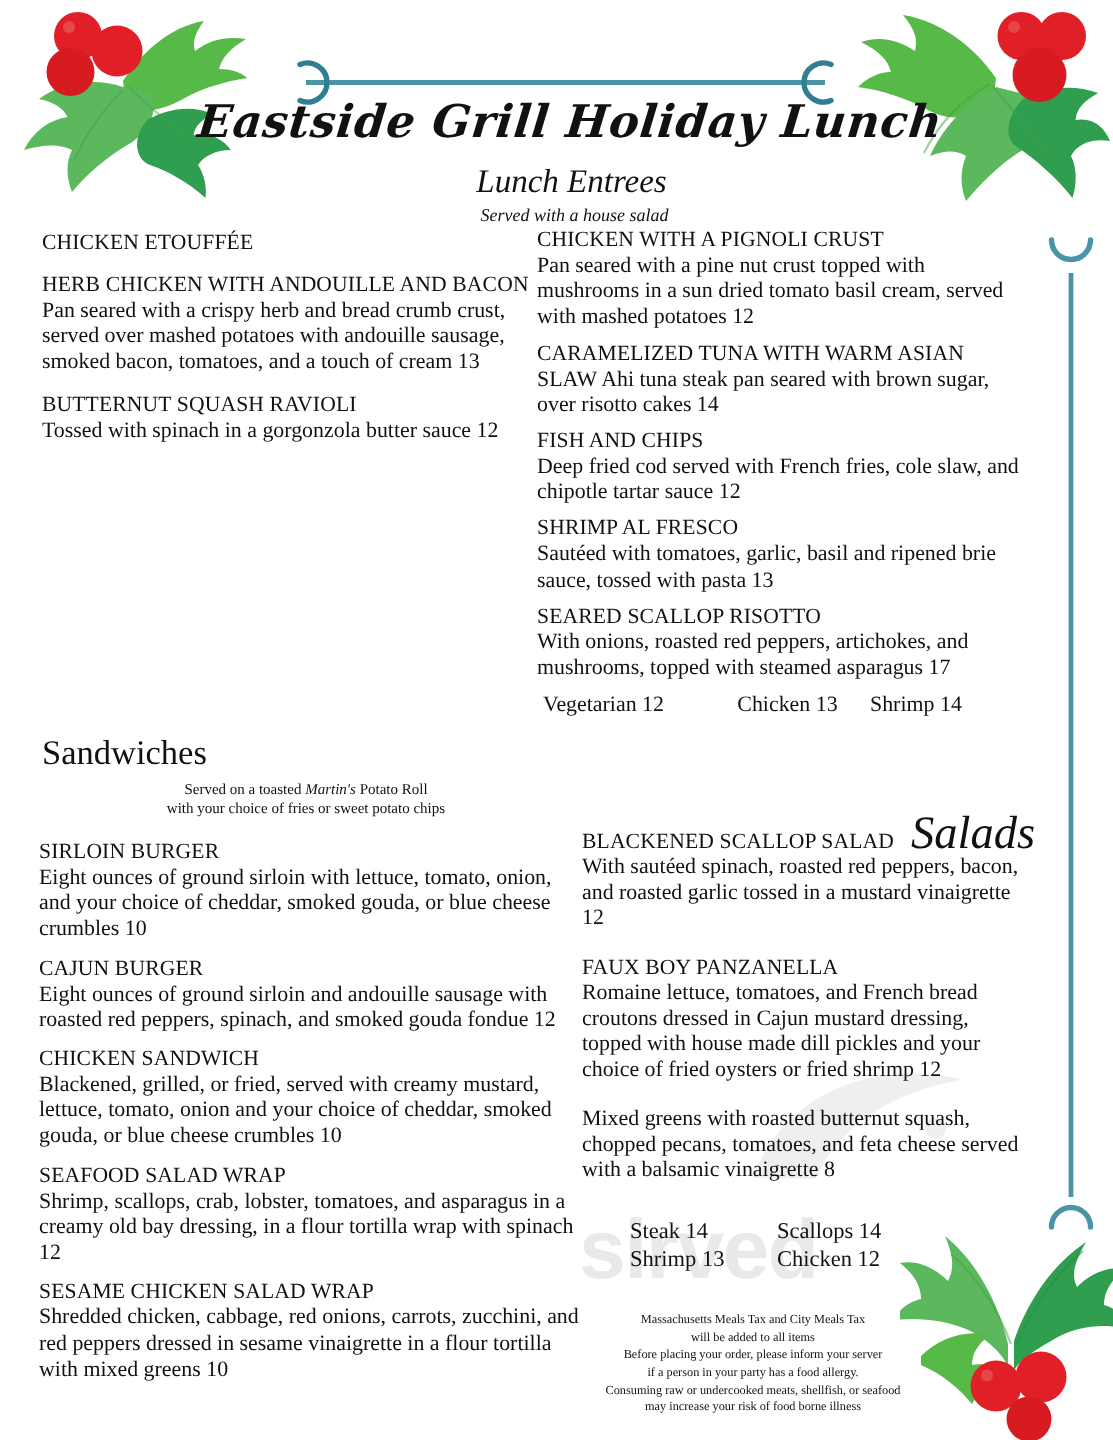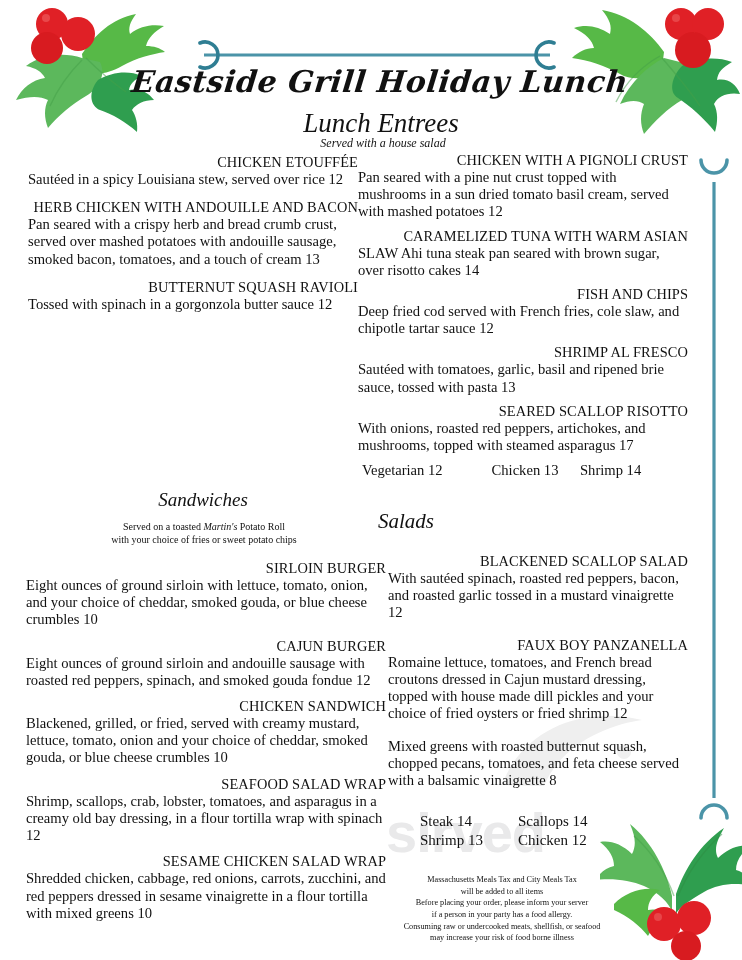--- a/index.html
+++ b/index.html
@@ -87,21 +87,21 @@
     transform: skewX(-6deg);
   }
   .section-entrees {
     position: absolute;
     left: 0;
     top: 108px;
     width: 742px;
     text-align: center;
     padding-left: 20px;
     box-sizing: border-box;
-    font-size: 27px;
+    font-size: 22px;
     font-style: italic;
     z-index: 3;
   }
   .section-entrees-sub {
     position: absolute;
     left: 0;
     top: 136px;
     width: 742px;
     text-align: center;
     padding-left: 24px;
@@ -114,21 +114,20 @@
   
   .col {
     position: absolute;
     z-index: 3;
   }
   .item { margin-bottom: 9px; }
   .item-name {
     font-size: 14.4px;
     letter-spacing: 0.1px;
     line-height: 1.18;
-    text-align: right;
   }
   .item-desc {
     font-size: 14.6px;
     line-height: 1.18;
   }
 
   
   .entrees-left  { left: 28px;  top: 154px; width: 330px; }
   .entrees-right { left: 358px; top: 152px; width: 330px; }
   .entrees-right .item { margin-bottom: 7px; }
@@ -142,48 +141,46 @@
   .veg-row span { display: inline-block; }
   .veg-row .c1 { width: 108px; padding-left: 4px; }
   .veg-row .c2 { width: 110px; text-align: center; }
 
   
   .sand-head {
     position: absolute;
     left: 28px;
     top: 489px;
     width: 350px;
-    text-align: center;
-    font-style: italic;
-    font-size: 19px;
+    font-size: 23px;
     z-index: 3;
   }
   .sand-sub {
     position: absolute;
     left: 28px;
     top: 520px;
     width: 352px;
     text-align: center;
     font-size: 10px;
     line-height: 1.3;
     z-index: 3;
   }
   .sand-sub i { font-style: italic; }
   .sandwiches { left: 26px; top: 560px; width: 360px; }
   .sandwiches .item { margin-bottom: 9px; }
 
   
   .salads-head {
     position: absolute;
     left: 378px;
-    top: 509px;
+    top: 537px;
     width: 312px;
-    text-align: left;
+    text-align: right;
     font-style: italic;
-    font-size: 21px;
+    font-size: 31px;
     z-index: 3;
   }
   .salads { left: 388px; top: 553px; width: 300px; }
   .salads .item { margin-bottom: 15px; }
 
   
   .price-grid {
     position: absolute;
     left: 420px;
     top: 812px;
@@ -269,21 +266,20 @@
   <path d="M7 660 A 13 13 0 0 1 33 660" fill="none" stroke="#4b94a8" stroke-width="3.6" stroke-linecap="round"></path>
 </svg>
 
 <div class="main-title">Eastside Grill Holiday Lunch</div>
 <div class="section-entrees">Lunch Entrees</div>
 <div class="section-entrees-sub">Served with a house salad</div>
 
 <div class="col entrees-left">
   <div class="item">
     <div class="item-name">CHICKEN ETOUFFÉE</div>
-    <div class="item-desc">Sautéed in a spicy Louisiana stew, served over rice 12</div>
   </div>
   <div class="item">
     <div class="item-name">HERB CHICKEN WITH ANDOUILLE AND BACON</div>
     <div class="item-desc">Pan seared with a crispy herb and bread crumb crust, served over mashed potatoes with andouille sausage, smoked bacon, tomatoes, and a touch of cream  13</div>
   </div>
   <div class="item">
     <div class="item-name">BUTTERNUT SQUASH RAVIOLI</div>
     <div class="item-desc">Tossed with spinach in a gorgonzola butter sauce 12</div>
   </div>
 </div>

